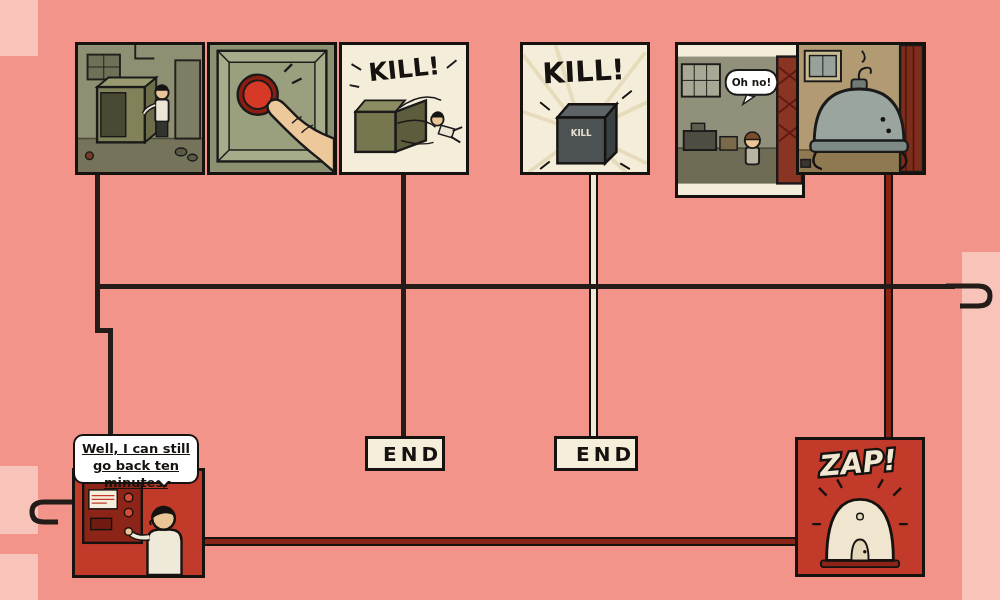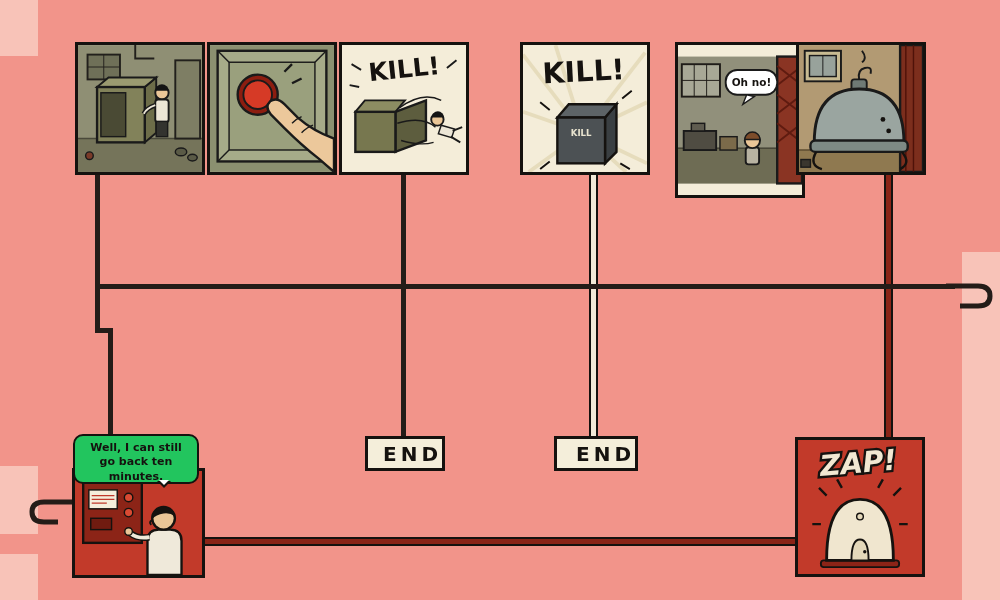--- a/index.html
+++ b/index.html
@@ -10,23 +10,23 @@
   .tube.dark{background:#241c18;}
   .tube.cream{background:#f2ead8;border:2px solid #15120f;}
   .tube.red{background:#8a2417;border:2px solid #15120f;}
   .tube.top2{z-index:2;}
   .hook{position:absolute;z-index:2;}
   .panel{position:absolute;border:3px solid #15120f;box-sizing:border-box;overflow:hidden;z-index:3;background:#f4edd9;}
   .panel svg{display:block;width:100%;height:100%;}
   .endbox{position:absolute;background:#f4eeda;border:3px solid #15120f;box-sizing:border-box;
           display:flex;align-items:center;justify-content:flex-end;font-weight:bold;font-size:20px;
           letter-spacing:4px;color:#15120f;z-index:3;}
-  .bubble{position:absolute;background:#22c55e;border:2.5px solid #15120f;border-radius:10px;
-          padding:5px 6px;font-size:11px;font-weight:bold;line-height:1.3;text-align:center;
-          color:#15120f;box-sizing:border-box;z-index:5;}
+  .bubble{position:absolute;background:#ffffff;border:2.5px solid #15120f;border-radius:10px;
+          padding:5px 6px;font-size:13px;font-weight:bold;line-height:1.3;text-align:center;
+          color:#15120f;box-sizing:border-box;z-index:5;text-decoration:underline;}
   .bubble::before{content:"";position:absolute;left:82px;bottom:-13px;border:7px solid transparent;
           border-top-color:#15120f;}
   .bubble::after{content:"";position:absolute;left:84px;bottom:-8px;border:5px solid transparent;
           border-top-color:#ffffff;}
   svg text{font-family:"DejaVu Sans",sans-serif;}
 </style>
 </head>
 <body>
 
 <div class="stage">

